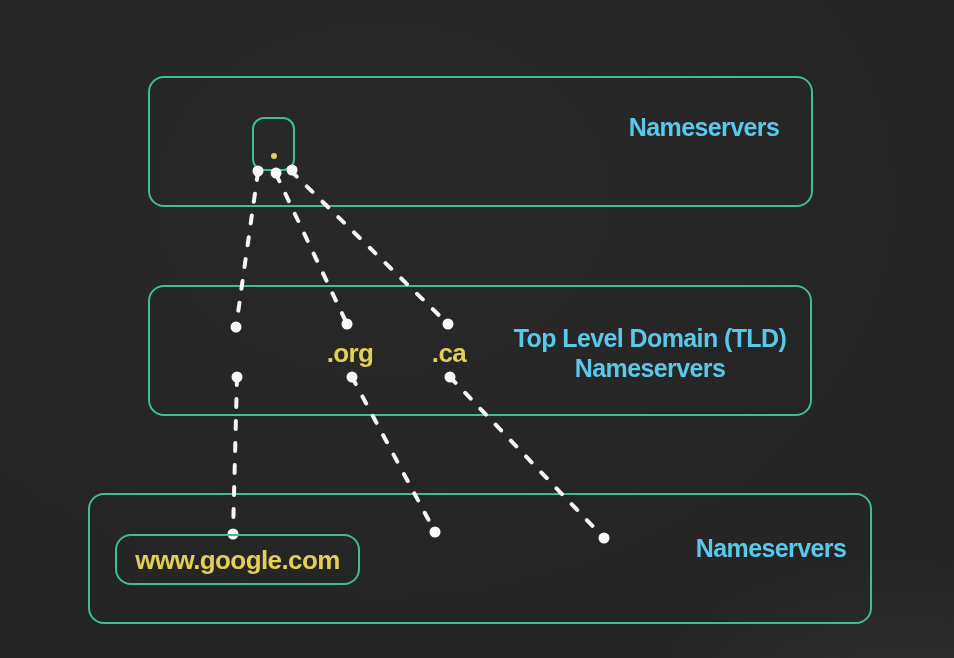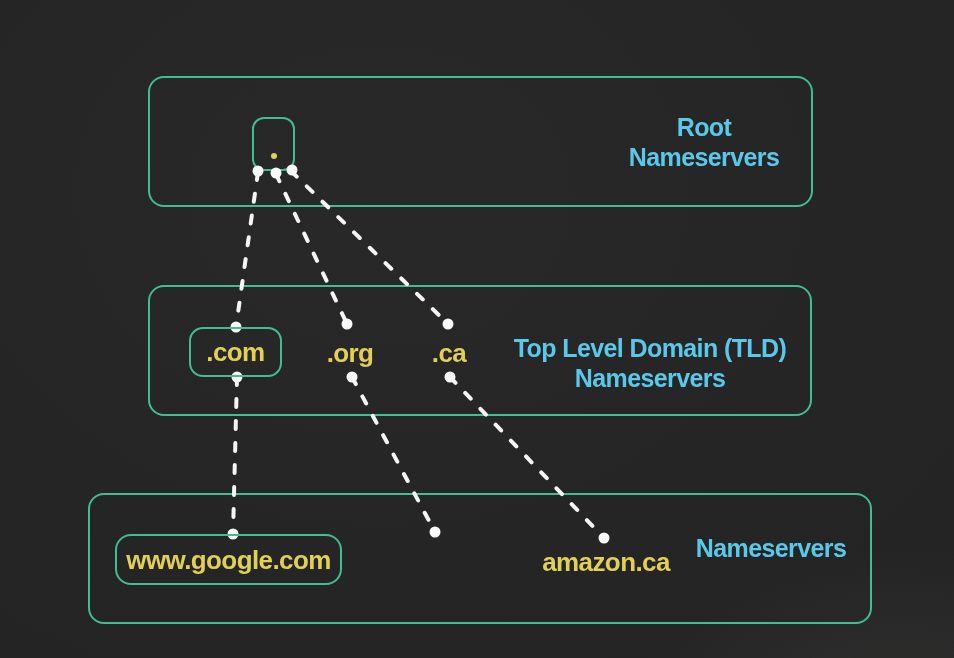--- a/index.html
+++ b/index.html
@@ -66,35 +66,30 @@
       <circle cx="237" cy="377" r="5.5"></circle>
       <circle cx="352" cy="377" r="5.5"></circle>
       <circle cx="450" cy="377" r="5.5"></circle>
       <circle cx="233" cy="534" r="5.5"></circle>
       <circle cx="435" cy="532" r="5.5"></circle>
       <circle cx="604" cy="538" r="5.5"></circle>
     </g>
   </svg>
 
   <div class="tier-label" style="left:598px;top:112px;width:212px;">
-    <div>Root</div>
     <div>Nameservers</div>
   </div>
-  <div class="tier-label" style="left:500px;top:323px;width:300px;margin-top:10px;">
+  <div class="tier-label" style="left:500px;top:323px;width:300px;">
     <div>Top Level Domain (TLD)</div>
     <div>Nameservers</div>
   </div>
   <div class="tier-label" style="left:671px;top:533px;width:200px;">
     <div>Nameservers</div>
   </div>
 
-  <div class="node-box" style="left:189px;top:327px;width:93px;height:50px;">
-    <span class="domain-label in-box">.com</span>
-  </div>
   <div class="domain-label" style="left:300px;top:338px;width:100px;">.org</div>
   <div class="domain-label" style="left:399px;top:338px;width:100px;">.ca</div>
 
-  <div class="node-box" style="left:115px;top:534px;width:227px;height:51px;border-radius:16px;">
+  <div class="node-box" style="left:115px;top:534px;width:245px;height:51px;border-radius:16px;">
     <span class="domain-label in-box">www.google.com</span>
   </div>
-  <div class="domain-label" style="left:506px;top:547px;width:200px;">amazon.ca</div>
 
 </div>
 
 </body></html>

